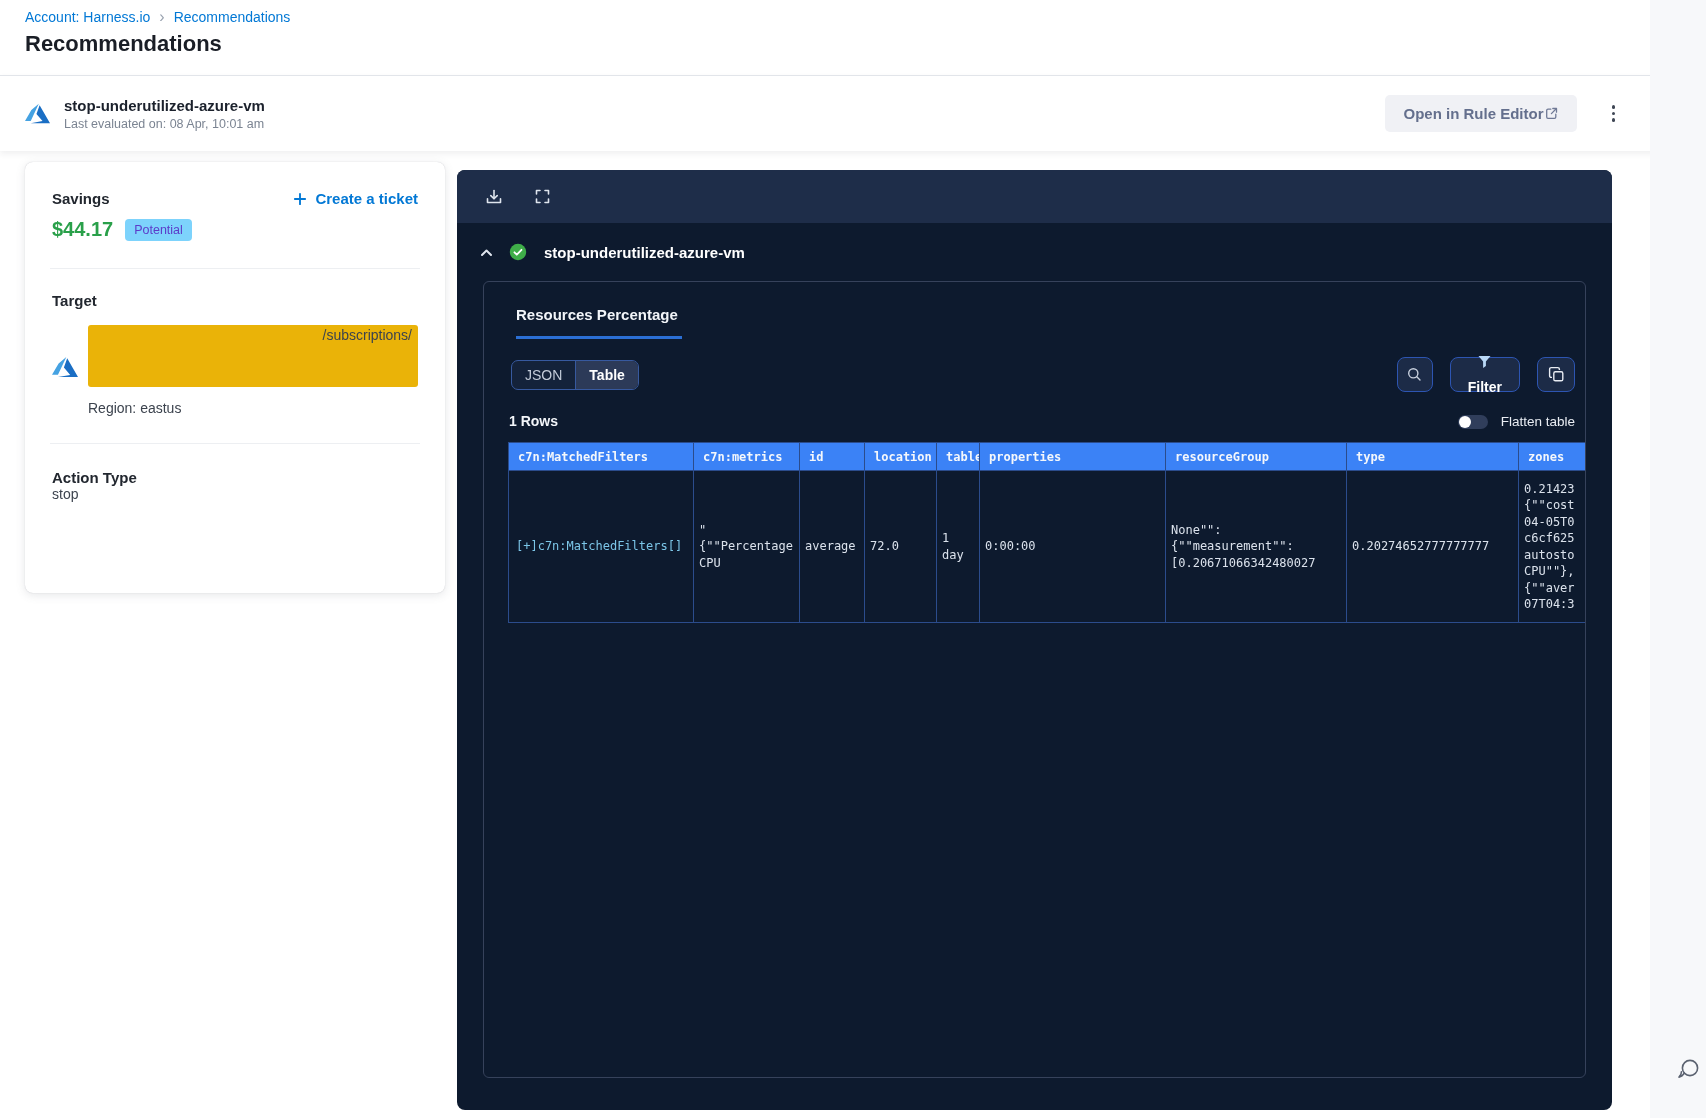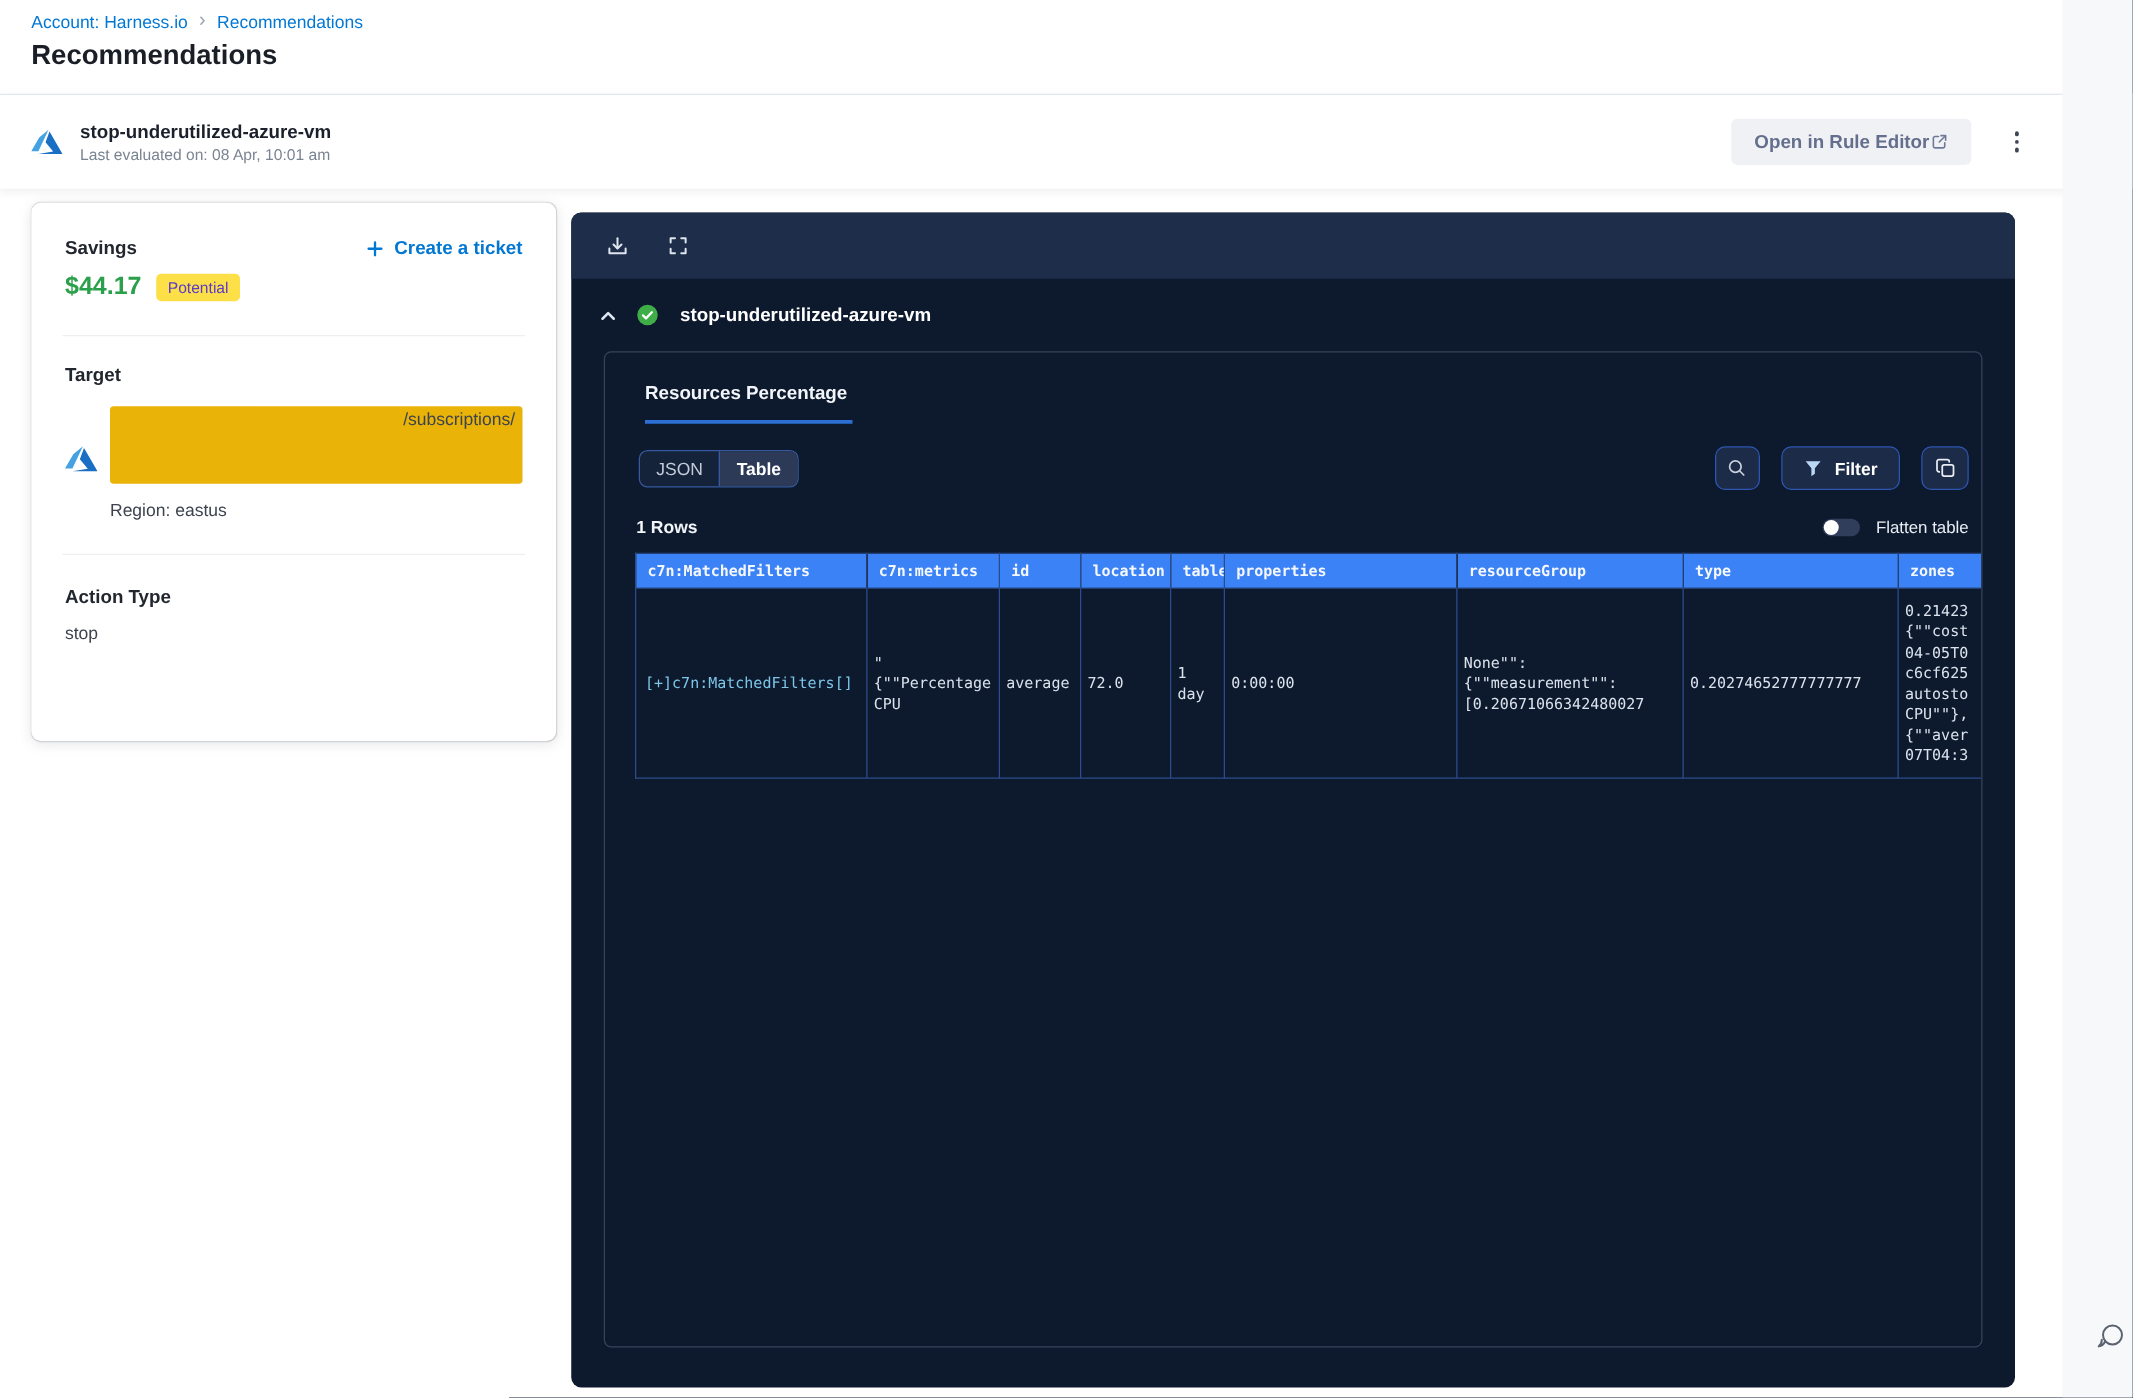--- a/index.html
+++ b/index.html
@@ -35,29 +35,29 @@
   .summary-card {
     position: absolute; left: 25px; top: 162px; width: 420px; height: 431px; background: #fff;
     border-radius: 8px; box-shadow: 0 0 1px rgba(40,41,61,.25), 0 2px 10px rgba(96,97,112,.16);
     padding: 28px 27px;
   }
   .card-row1 { display: flex; justify-content: space-between; align-items: flex-start; }
   .label-bold { font-size: 15px; font-weight: bold; color: #22272f; }
   .create-ticket { display: flex; align-items: center; gap: 8px; color: #0278d5; font-size: 15px; font-weight: bold; cursor: pointer; }
   .amount-row { margin-top: 11px; display: flex; align-items: center; gap: 12px; }
   .savings-amount { font-size: 20px; font-weight: bold; color: #2aa04a; }
-  .badge { background: #fde047; color: #5c3bc9; font-size: 12.5px; padding: 4px 9px; border-radius: 4px; }
+  .badge { background: #7dd3fc; color: #5c3bc9; font-size: 12.5px; padding: 4px 9px; border-radius: 4px; }
   .card-divider { border: none; border-top: 1px solid #edeff2; margin: 27px -2px 0; }
   .target-label { margin-top: 23px; }
   .target-block { margin-top: 16px; margin-left: 36px; position: relative; }
   .target-redacted { background: #eab308; border-radius: 3px; width: 330px; height: 62px; padding: 2px 6px; font-size: 14px; color: #3c434e; text-align: right; }
   .azure-target { position: absolute; left: -36px; top: 29px; display: flex; }
   .region { margin-top: 13px; margin-left: 36px; font-size: 14px; color: #3c434e; }
   .action-label { margin-top: 25px; }
-  .action-value { margin-top: 12px; font-size: 14px; color: #3c434e; }
+  .action-value { margin-top: 0; font-size: 14px; color: #3c434e; }
 
   
   .dark-panel {
     position: absolute; left: 457px; top: 170px; width: 1155px; height: 940px;
     background: #0d1a2e; border-radius: 8px; overflow: hidden; display: flex; flex-direction: column;
   }
   .panel-toolbar { height: 53px; background: #1e2d49; display: flex; align-items: center; gap: 31px; padding-left: 28px; flex: 0 0 auto; }
   .icon-btn { background: none; border: none; padding: 0; display: flex; cursor: pointer; }
   .panel-titlebar { height: 58px; display: flex; align-items: center; gap: 15px; padding-left: 22px; flex: 0 0 auto; }
   .panel-title { font-size: 15px; font-weight: bold; color: #ffffff; margin-left: 2px; }
@@ -68,21 +68,21 @@
   .tab-row { padding: 24px 0 0 32px; }
   .tab { display: inline-block; color: #f2f5f9; font-size: 15px; font-weight: bold; padding: 0 4px 13px 0; border-bottom: 3px solid #2b6fd4; cursor: pointer; min-width: 160px; }
   .controls-row { margin-top: 18px; padding: 0 10px 0 27px; display: flex; align-items: center; justify-content: space-between; }
   .seg-control { display: flex; border: 1px solid #37599f; border-radius: 7px; overflow: hidden; height: 30px; background: #14223a; }
   .seg { display: flex; align-items: center; padding: 0 13px; font-size: 14px; color: #c3cbd9; cursor: pointer; }
   .seg.active { background: #2c3a58; color: #fff; font-weight: bold; border-left: 1px solid #37599f; }
   .right-controls { display: flex; align-items: center; gap: 17px; }
   .dark-btn {
     height: 35px; border: 1px solid #2d55b2; border-radius: 8px; background: #1c2b47;
     display: flex; align-items: center; justify-content: center; cursor: pointer;
-    color: #fff; font-family: inherit;
+    color: #fff; font-family: inherit; flex-direction: column;
   }
   .search-btn { width: 36px; }
   .filter-btn { padding: 0 17px; gap: 10px; font-size: 14px; font-weight: bold; }
   .copy-btn { width: 38px; }
   .rows-row { margin-top: 21px; padding: 0 10px 0 25px; display: flex; align-items: center; justify-content: space-between; }
   .rows-count { color: #f2f5f9; font-size: 14px; font-weight: bold; }
   .flatten { display: flex; align-items: flex-end; gap: 13px; }
   .toggle { width: 30px; height: 14px; border-radius: 7px; background: #303e5b; position: relative; cursor: pointer; }
   .toggle .knob { position: absolute; left: 1px; top: 1px; width: 12px; height: 12px; border-radius: 50%; background: #fff; }
   .flatten-label { color: #e9edf3; font-size: 13.5px; }

